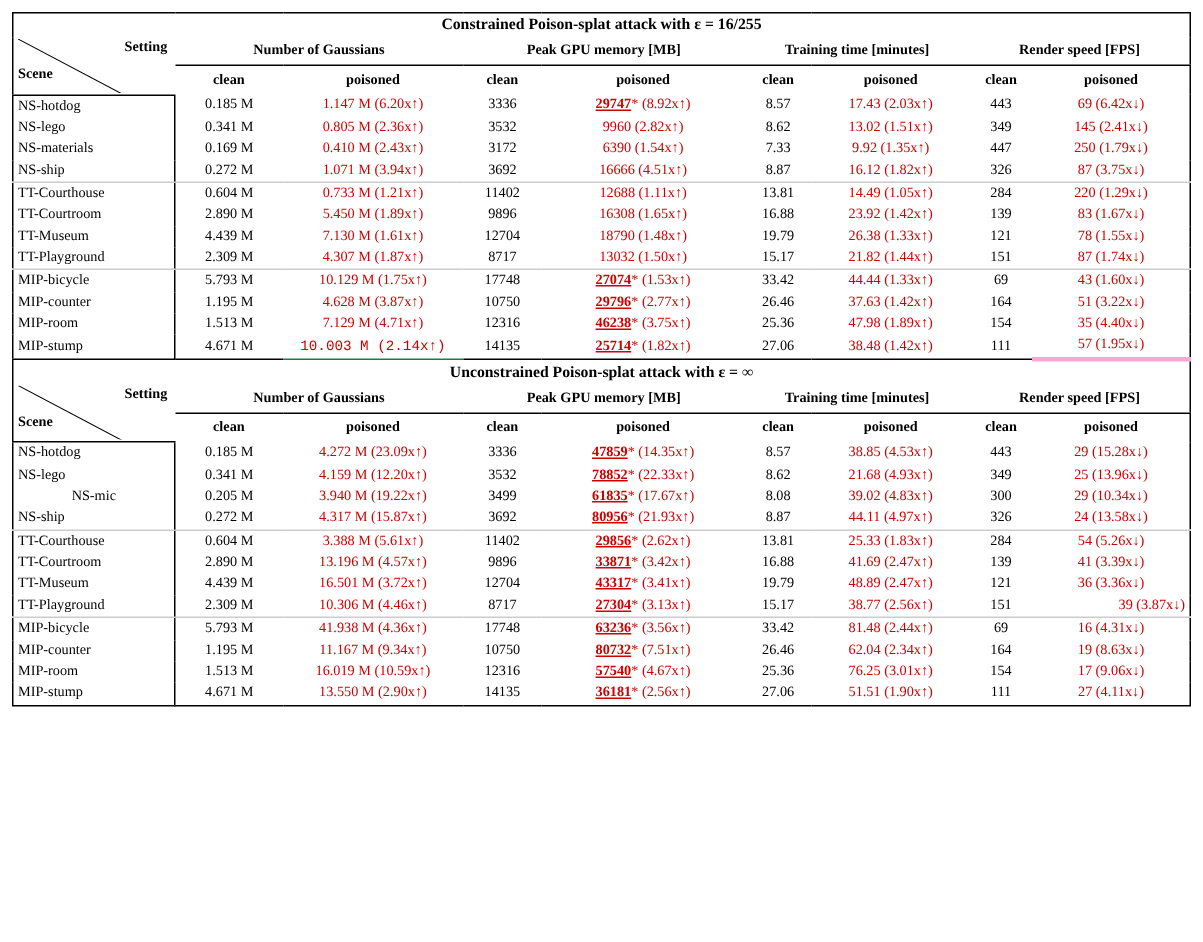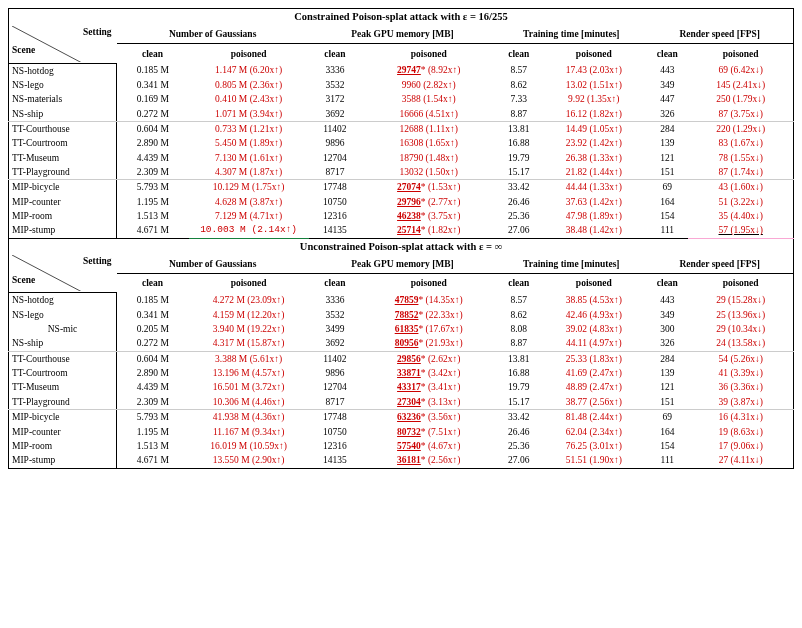--- a/index.html
+++ b/index.html
@@ -122,21 +122,21 @@
     <td class="sub-col-group">8.62</td>
     <td><span class="red">13.02 (1.51x↑)</span></td>
     <td class="sub-col-group">349</td>
     <td><span class="red">145 (2.41x↓)</span></td>
   </tr>
   <tr class="data-row">
     <td style="text-align:left; border-right:1px solid #000; font-size:9.5px;">NS-materials</td>
     <td class="sub-col-group">0.169 M</td>
     <td><span class="red">0.410 M (2.43x↑)</span></td>
     <td class="sub-col-group">3172</td>
-    <td><span class="red">3588 (1.54x↑)</span></td>
+    <td><span class="red">6390 (1.54x↑)</span></td>
     <td class="sub-col-group">7.33</td>
     <td><span class="red">9.92 (1.35x↑)</span></td>
     <td class="sub-col-group">447</td>
     <td><span class="red">250 (1.79x↓)</span></td>
   </tr>
   <tr class="data-row">
     <td style="text-align:left; border-right:1px solid #000; font-size:9.5px; border-bottom: 0.5px solid #ccc;">NS-ship</td>
     <td class="sub-col-group" style="border-bottom:0.5px solid #ccc;">0.272 M</td>
     <td style="border-bottom:0.5px solid #ccc;"><span class="red">1.071 M (3.94x↑)</span></td>
     <td class="sub-col-group" style="border-bottom:0.5px solid #ccc;">3692</td>
@@ -227,21 +227,21 @@
   </tr>
   <tr class="data-row">
     <td style="text-align:left; border-right:1px solid #000; font-size:9.5px; border-bottom:1px solid #000;">MIP-stump</td>
     <td class="sub-col-group" style="border-bottom:1px solid #000;">4.671 M</td>
     <td style="border-bottom:1px solid #15803d;font-family:Liberation Mono, monospace;"><span class="red">10.003 M (2.14x↑)</span></td>
     <td class="sub-col-group" style="border-bottom:1px solid #000;">14135</td>
     <td style="border-bottom:1px solid #000;"><span class="bold red">25714</span><span class="red">* (1.82x↑)</span></td>
     <td class="sub-col-group" style="border-bottom:1px solid #000;">27.06</td>
     <td style="border-bottom:1px solid #000;"><span class="red">38.48 (1.42x↑)</span></td>
     <td class="sub-col-group" style="border-bottom:1px solid #000;">111</td>
-    <td style="border-bottom:1px solid #f9a8d4;text-decoration:underline;"><span class="red">57 (1.95x↓)</span></td>
+    <td style="border-bottom:3px solid #f9a8d4;"><span class="red">57 (1.95x↓)</span></td>
   </tr>
 
   <tr>
     <td colspan="9" class="section-header">Unconstrained Poison-splat attack with ε = ∞</td>
   </tr>
 
   <tr>
     <td rowspan="2" class="scene-setting-cell" style="width:72px; border-bottom:1px solid #000;">
       <div style="display:flex; flex-direction:column; height:36px; position:relative;">
         <div style="text-align:right; font-weight:bold; font-size:9.5px; padding-right:2px;">Setting</div>
@@ -280,21 +280,21 @@
     <td class="sub-col-group">443</td>
     <td><span class="red">29 (15.28x↓)</span></td>
   </tr>
   <tr class="data-row">
     <td style="text-align:left; border-right:1px solid #000; font-size:9.5px;">NS-lego</td>
     <td class="sub-col-group">0.341 M</td>
     <td><span class="red">4.159 M (12.20x↑)</span></td>
     <td class="sub-col-group">3532</td>
     <td><span class="bold red">78852</span><span class="red">* (22.33x↑)</span></td>
     <td class="sub-col-group">8.62</td>
-    <td><span class="red">42.46 (4.93x↑)</span></td>
+    <td><span class="red">21.68 (4.93x↑)</span></td>
     <td class="sub-col-group">349</td>
     <td><span class="red">25 (13.96x↓)</span></td>
   </tr>
   <tr class="data-row">
     <td style="text-align:center; border-right:1px solid #000; font-size:9.5px;">NS-mic</td>
     <td class="sub-col-group">0.205 M</td>
     <td><span class="red">3.940 M (19.22x↑)</span></td>
     <td class="sub-col-group">3499</td>
     <td><span class="bold red">61835</span><span class="red">* (17.67x↑)</span></td>
     <td class="sub-col-group">8.08</td>
@@ -349,21 +349,21 @@
   </tr>
   <tr class="data-row">
     <td style="text-align:left; border-right:1px solid #000; font-size:9.5px; border-bottom:0.5px solid #ccc;">TT-Playground</td>
     <td class="sub-col-group" style="border-bottom:0.5px solid #ccc;">2.309 M</td>
     <td style="border-bottom:0.5px solid #ccc;"><span class="red">10.306 M (4.46x↑)</span></td>
     <td class="sub-col-group" style="border-bottom:0.5px solid #ccc;">8717</td>
     <td style="border-bottom:0.5px solid #ccc;text-align:center;"><span class="bold red">27304</span><span class="red">* (3.13x↑)</span></td>
     <td class="sub-col-group" style="border-bottom:0.5px solid #ccc;">15.17</td>
     <td style="border-bottom:0.5px solid #ccc;"><span class="red">38.77 (2.56x↑)</span></td>
     <td class="sub-col-group" style="border-bottom:0.5px solid #ccc;">151</td>
-    <td style="border-bottom:0.5px solid #ccc;"><span class="red">39 (3.87x↓)</span></td>
+    <td style="border-bottom:0.5px solid #ccc;text-align:right;"><span class="red">39 (3.87x↓)</span></td>
   </tr>
 
   <tr class="data-row">
     <td style="text-align:left; border-right:1px solid #000; font-size:9.5px;">MIP-bicycle</td>
     <td class="sub-col-group">5.793 M</td>
     <td><span class="red">41.938 M (4.36x↑)</span></td>
     <td class="sub-col-group">17748</td>
     <td><span class="bold red">63236</span><span class="red">* (3.56x↑)</span></td>
     <td class="sub-col-group">33.42</td>
     <td><span class="red">81.48 (2.44x↑)</span></td>

